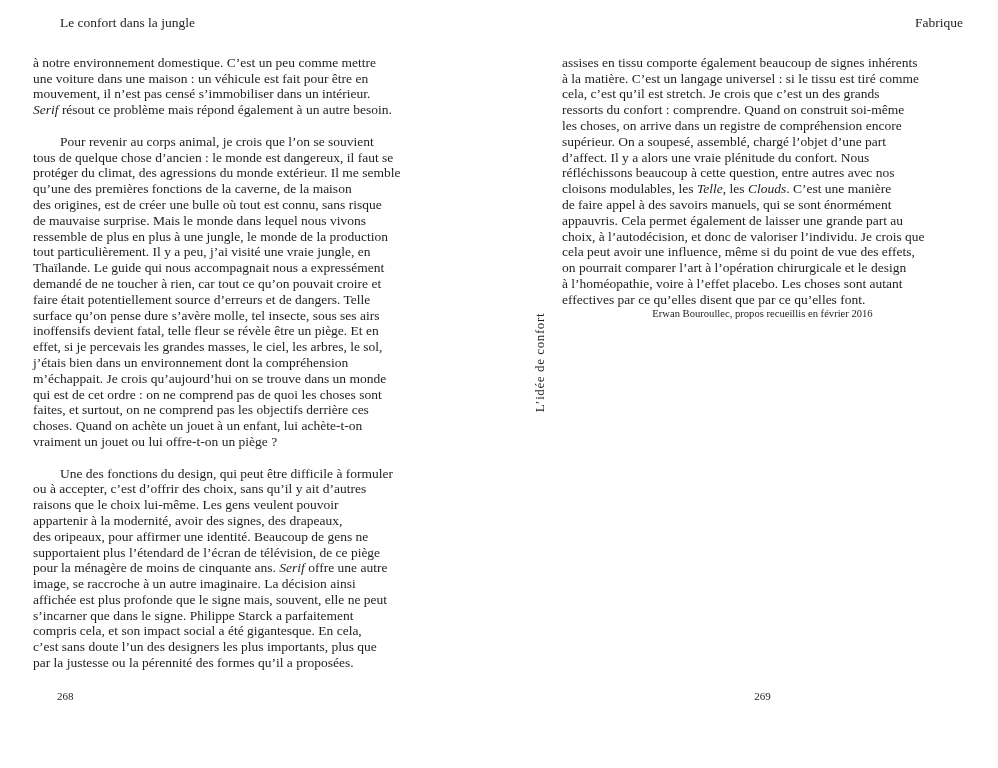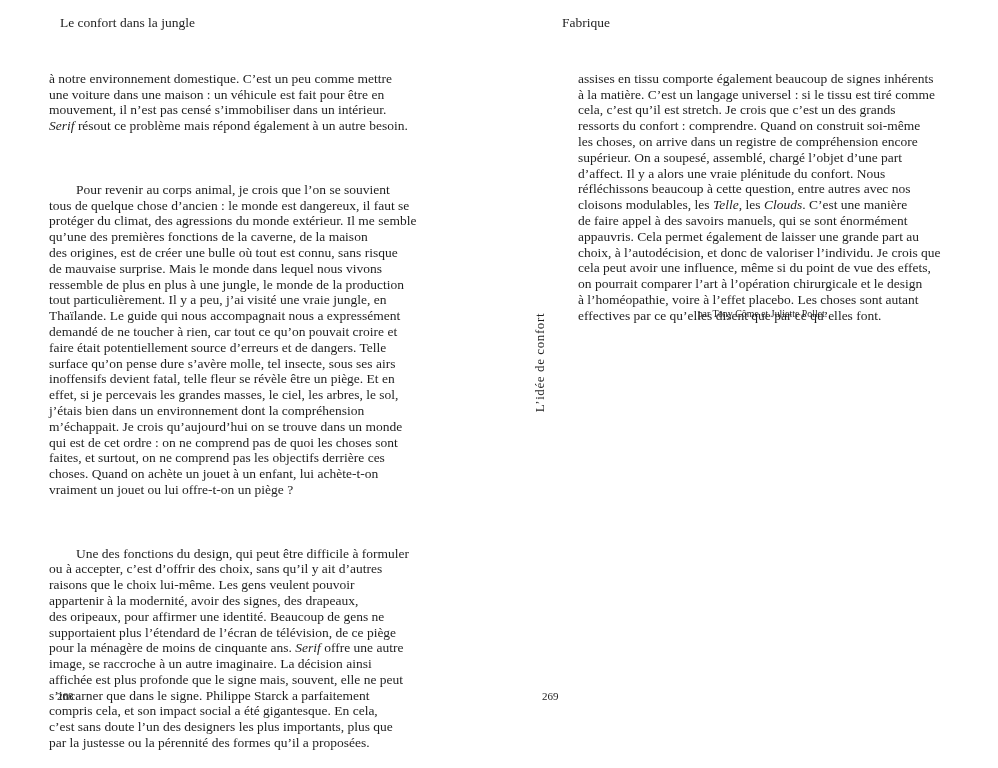--- a/index.html
+++ b/index.html
@@ -21,33 +21,33 @@
     background: #ffffff;
   }
   .running-head {
     position: absolute;
     top: 15px;
     font-size: 13.5px;
     line-height: 16px;
     white-space: nowrap;
   }
   #head-left  { left: 60px; }
-  #head-right { left: 562px; width: 401px; text-align: left; }
+  #head-right { left: 562px; width: 401px; text-align: right; }
 
   .body-text {
     position: absolute;
     top: 39px;
     font-size: 13.5px;
     line-height: 15.8px;
     white-space: pre-line;
   }
   #body-left  { left: 33px;  width: 478px; }
   #body-right { left: 562px; width: 436px; font-family: Liberation Serif, serif; }
 
-  .para { margin: 16px; padding: 0; }
+  .para { margin: 0; padding: 0; }
   .para.indent { text-indent: 27px; }
   i { font-style: italic; }
 
   .attribution {
     position: absolute;
     left: 562px;
     top: 307px;
     width: 401px;
     text-align: center;
   }
@@ -67,21 +67,21 @@
     white-space: nowrap;
   }
 
   .folio {
     position: absolute;
     top: 689px;
     font-size: 11px;
     line-height: 15px;
   }
   #folio-left  { left: 57px; }
-  #folio-right { left: 542px; width: 401px; }
+  #folio-right { left: 562px; width: 401px; text-align: center; }
 </style>
 </head>
 <body>
 
 <div class="spread">
 
   <div class="running-head" id="head-left">Le confort dans la jungle</div>
 
   <div class="body-text" id="body-left">
     <p class="para">à notre environnement domestique. C’est un peu comme mettre
@@ -142,18 +142,18 @@
 de faire appel à des savoirs manuels, qui se sont énormément
 appauvris. Cela permet également de laisser une grande part au
 choix, à l’autodécision, et donc de valoriser l’individu. Je crois que
 cela peut avoir une influence, même si du point de vue des effets,
 on pourrait comparer l’art à l’opération chirurgicale et le design
 à l’homéopathie, voire à l’effet placebo. Les choses sont autant
 effectives par ce qu’elles disent que par ce qu’elles font.</p>
   </div>
 
   <div class="attribution">
-    <div class="attr-line-2">par Tony Côme et Juliette Pollet.</div>
+    <div class="attr-line-1">Erwan Bouroullec, propos recueillis en février 2016</div>
   </div>
 
   <div class="folio" id="folio-right">269</div>
 
 </div>
 
 </body></html>

